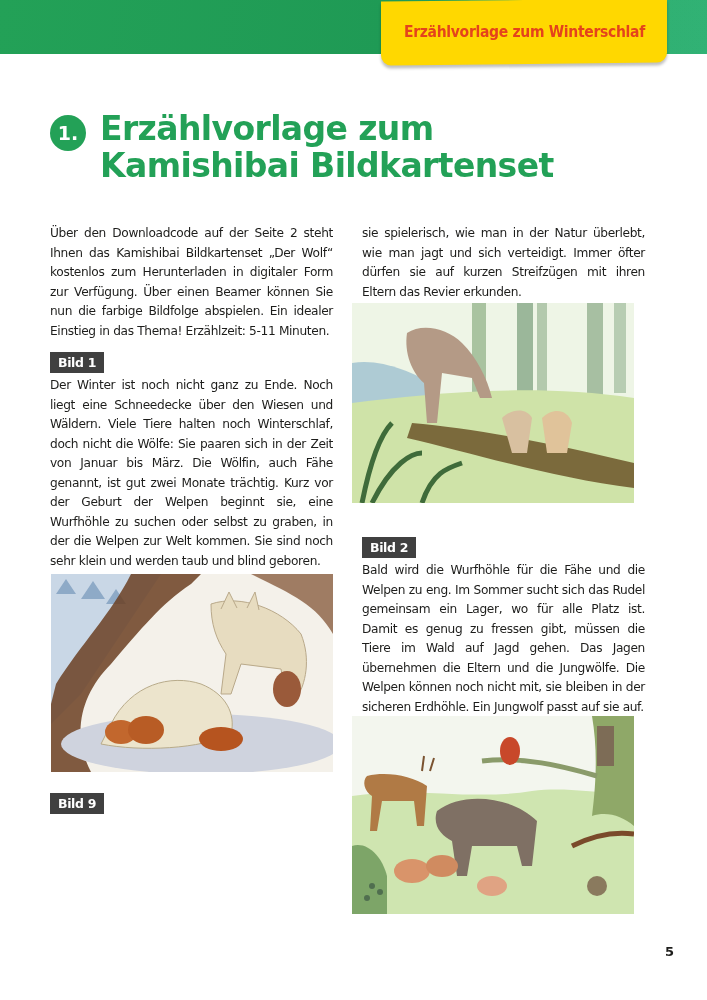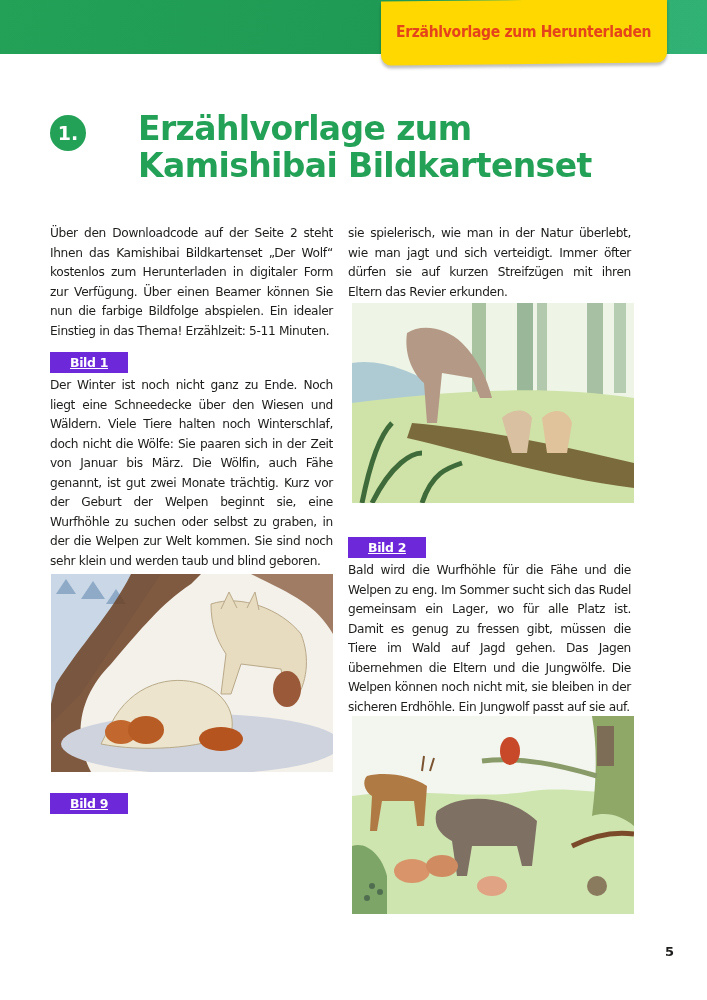--- a/index.html
+++ b/index.html
@@ -32,44 +32,43 @@
   
   .title-wrap { position: absolute; left: 50px; top: 110px; display: flex; align-items: flex-start; }
   .title-num {
     width: 36px; height: 36px; border-radius: 50%; background: #23a157;
     color: #fff; font-weight: bold; font-size: 19px;
     display: flex; align-items: center; justify-content: center; margin-top: 5px; margin-right: 14px;
   }
   .title-text {
     color: #23a157; font-weight: bold; font-size: 33px; line-height: 37px; letter-spacing: -0.6px;
     width: 520px;
-    margin-left: 38px;
   }
 
   
   .col { position: absolute; width: 283px; font-size: 12.2px; line-height: 19.5px; letter-spacing: -0.35px; }
   .col p { text-align: justify; hyphens: manual; }
   .col-left { left: 50px; }
-  .col-right { left: 348px; }
+  .col-right { left: 362px; }
 
   .badge {
-    display: inline-block; background: #6d28d9; color: #fff; font-weight: bold;
-    font-size: 12.5px; line-height: 21px; padding: 0 20px; margin-bottom: 3px; text-decoration: underline;
+    display: inline-block; background: #404040; color: #fff; font-weight: bold;
+    font-size: 12.5px; line-height: 21px; padding: 0 8px; margin-bottom: 3px;
   }
 
   .illus { position: absolute; overflow: hidden; }
 
   .page-num { position: absolute; left: 665px; top: 944px; font-weight: bold; font-size: 13px; color: #1d1d1b; }
 </style>
 </head>
 <body>
 
 <div class="header-band"></div>
 <div class="header-tab">
-  <span>Erzählvorlage zum Herunterladen</span>
+  <span>Erzählvorlage zum Winterschlaf</span>
 </div>
 
 <div class="title-wrap">
   <div class="title-num">1.</div>
   <h1 class="title-text">Erzählvorlage zum Kamishibai Bildkartenset</h1>
 </div>
 
 <div class="col col-left" style="top:224px;">
   <p>Über den Downloadcode auf der Seite 2 steht Ihnen das Kamishibai Bildkartenset „Der Wolf“ kostenlos zum Herunterladen in digitaler Form zur Verfügung. Über einen Beamer können Sie nun die farbige Bildfolge abspielen. Ein idealer Einstieg in das Thema! Erzählzeit: 5-11 Minuten.</p>
 </div>

